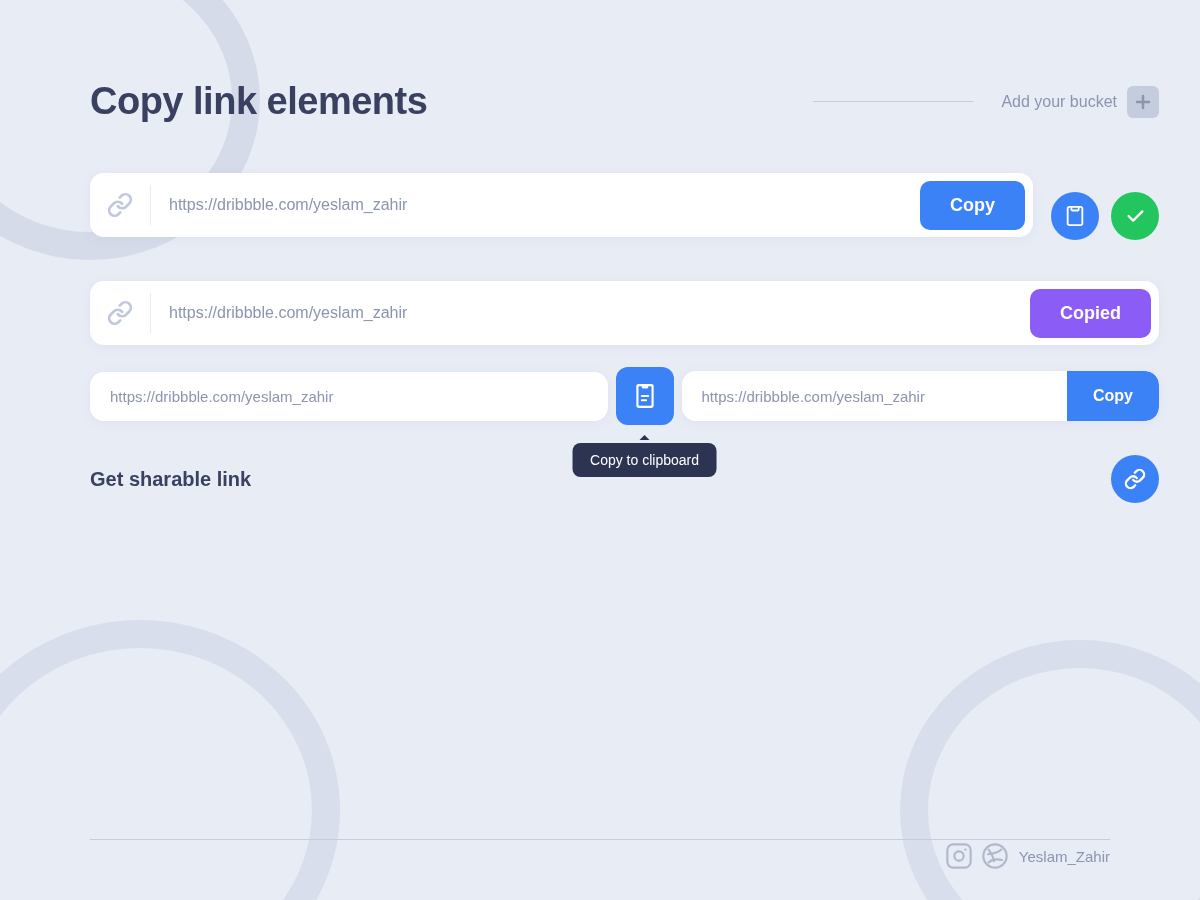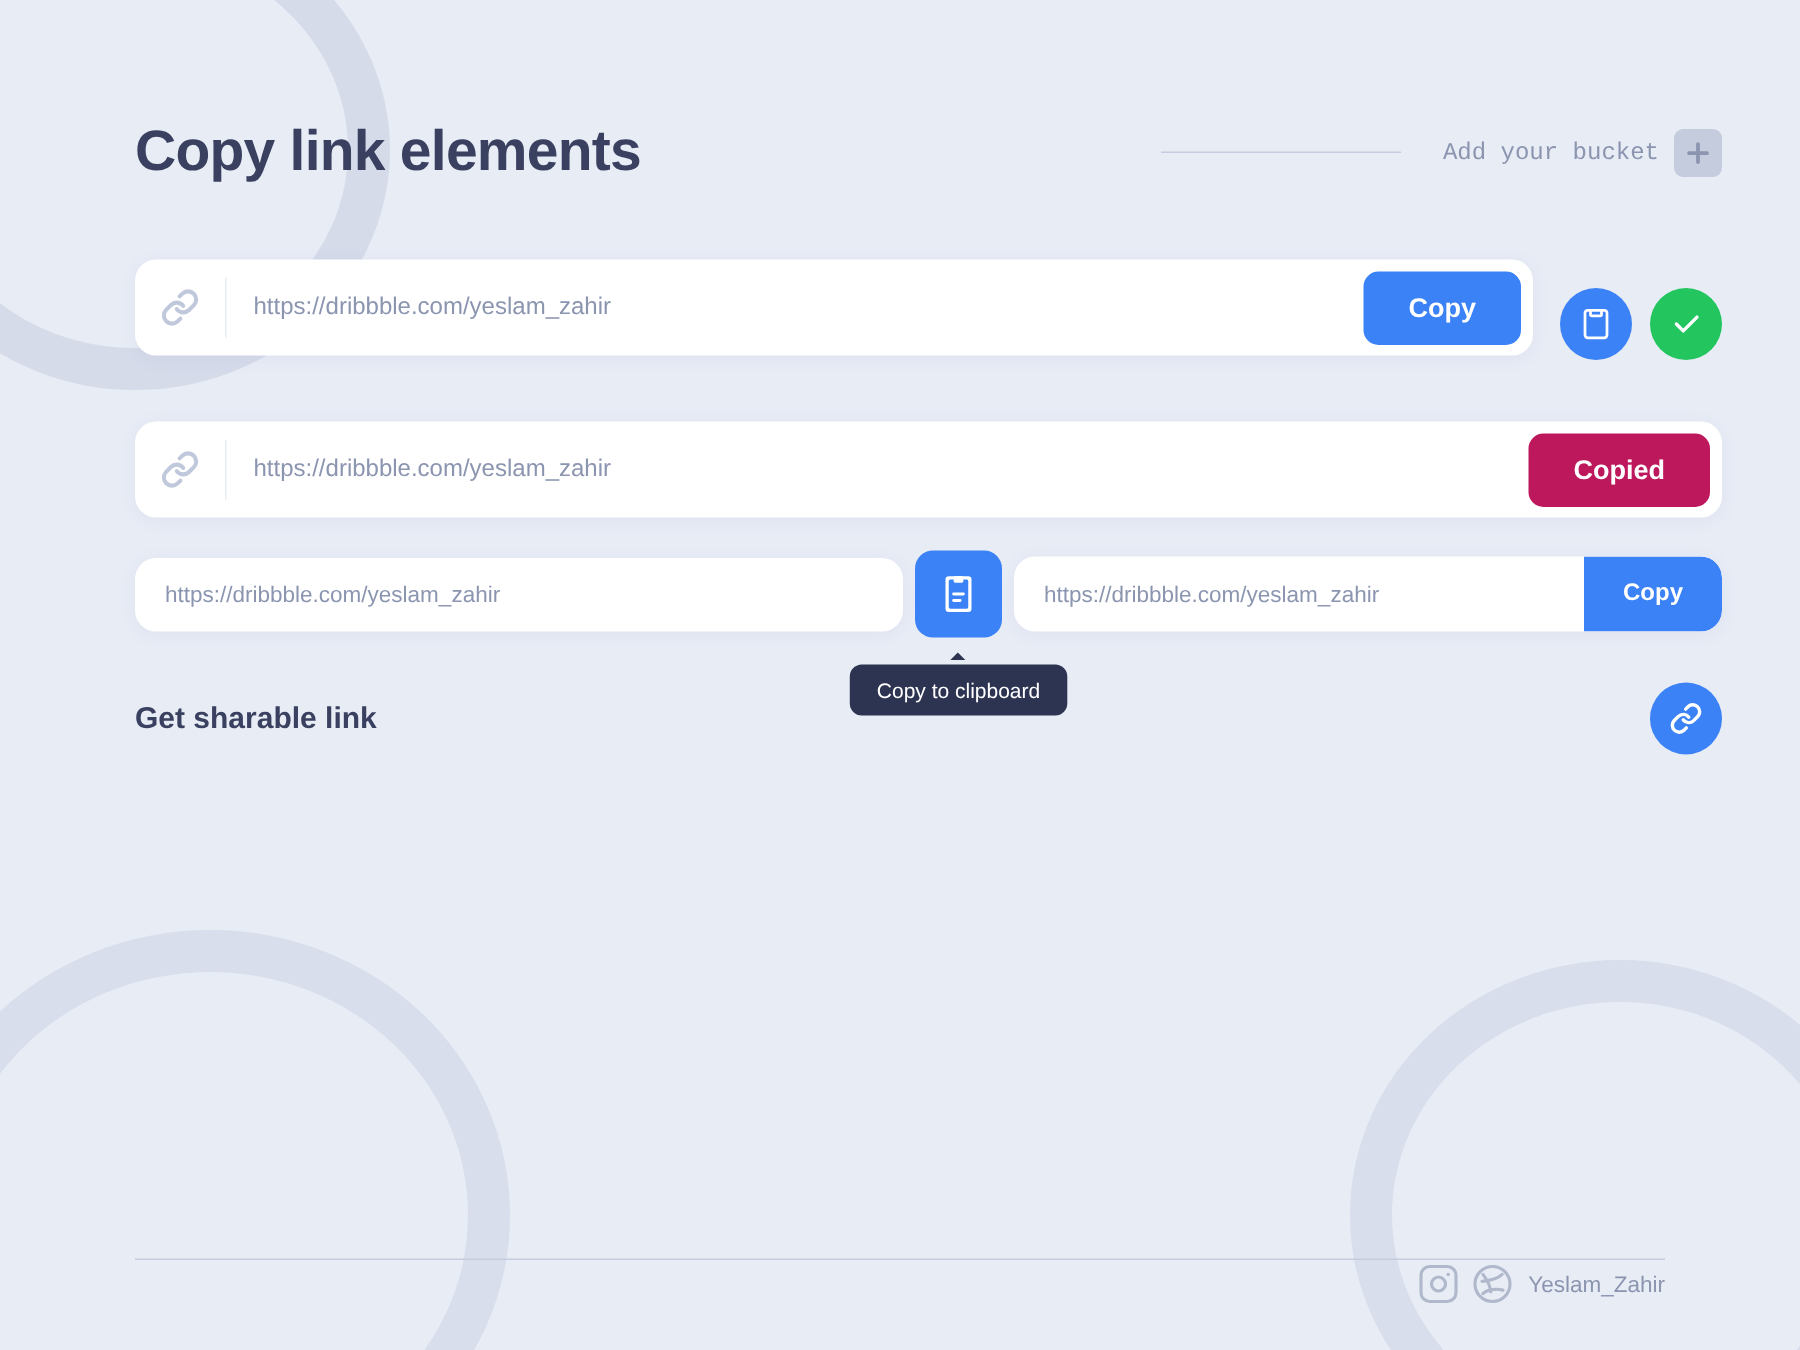--- a/index.html
+++ b/index.html
@@ -43,21 +43,21 @@
       width: 360px;
       height: 340px;
       border: 28px solid rgba(180,190,215,0.3);
       border-radius: 50%;
       pointer-events: none;
     }
 
     .main-content {
       position: relative;
       z-index: 1;
-      padding: 80px 52px 40px 90px;
+      padding: 80px 41px 40px 90px;
     }
 
     
     .header {
       display: flex;
       align-items: center;
       justify-content: space-between;
       margin-bottom: 50px;
     }
 
@@ -65,21 +65,20 @@
       font-size: 38px;
       font-weight: 700;
       color: #3a4060;
       letter-spacing: -0.5px;
     }
 
     .header-right {
       display: flex;
       align-items: center;
       gap: 10px;
-      font-family: Liberation Mono, monospace;
     }
 
     .header-divider {
       width: 160px;
       height: 1px;
       background: #c5ccde;
       margin-right: 18px;
     }
 
     .add-bucket-label {
@@ -161,21 +160,21 @@
       cursor: pointer;
       color: #fff;
       transition: opacity 0.2s;
     }
 
     .copy-btn-blue {
       background: #3b82f6;
     }
 
     .copy-btn-green {
-      background: #be185d;
+      background: #8b5cf6;
     }
 
     
     .side-icons {
       display: flex;
       align-items: center;
       gap: 12px;
       margin-left: 18px;
     }
 

